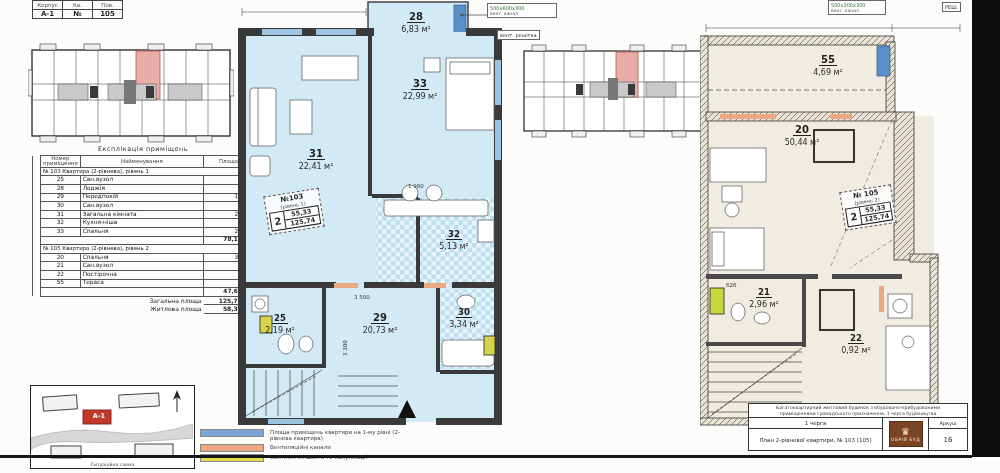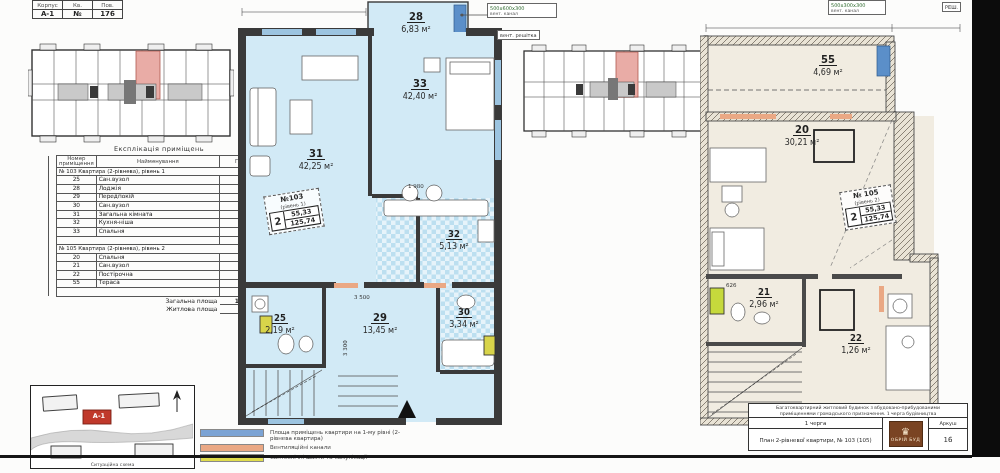--- a/index.html
+++ b/index.html
@@ -6,21 +6,21 @@
   body { font-family:"DejaVu Sans", sans-serif; background:#e8e8e8; }
   .sheet { position:relative; width:1000px; height:473px; background:#fcfcfb; overflow:hidden; color:#2a2a2a; }
   .abs { position:absolute; }
 
   
   .mini-table { position:absolute; left:32px; top:0; border-collapse:collapse; }
   .mini-table td { border:0.8px solid #444; font-size:5.5px; color:#555; text-align:center; padding:0 3px; height:9px; min-width:30px; }
   .mini-table .v { font-size:7px; color:#222; font-weight:bold; }
 
   
-  .expl { position:absolute; left:48px; top:145px; width:222px; }
+  .expl { position:absolute; left:32px; top:145px; width:222px; }
   .expl-title { font-size:6.5px; text-align:center; letter-spacing:0.5px; color:#333; margin-bottom:2px; }
   table.et { border-collapse:collapse; width:100%; }
   table.et td { border:0.7px solid #555; font-size:5.8px; color:#222; padding:0 2px; height:8.6px; line-height:1; }
   table.et td.num { text-align:center; width:26px; }
   table.et td.blank { width:8px; border-top:none; border-bottom:none; }
   table.et td.area { text-align:right; width:50px; }
   table.et td.hdr { text-align:center; font-size:5.4px; color:#444; }
   table.et td.sect { font-size:5.4px; }
   table.et td.sub { text-align:right; font-weight:bold; }
   table.et td.tot-l { text-align:right; border:none; font-size:6px; }
@@ -84,21 +84,21 @@
   <table class="mini-table">
     <tbody>
         <tr>
       <td>Корпус</td>
       <td>Кв.</td>
       <td>Пов.</td>
     </tr>
     <tr>
       <td class="v">А-1</td>
       <td class="v">№</td>
-      <td class="v">176</td>
+      <td class="v">105</td>
     </tr>
   </tbody>
     </table>
 
   <svg class="abs" style="left:28px; top:40px;" width="206" height="106" viewBox="0 0 206 106">
     <rect x="4" y="10" width="198" height="86" fill="#fff" stroke="#333" stroke-width="1.4"></rect>
     <g stroke="#555" stroke-width="0.6" fill="none">
       <line x1="26" y1="10" x2="26" y2="96"></line>
         <line x1="48" y1="10" x2="48" y2="96"></line>
       <line x1="70" y1="10" x2="70" y2="96"></line>
@@ -384,25 +384,25 @@
       <polygon points="160,418 178,418 169,400" fill="#111"></polygon>
 
       <g stroke="#333" stroke-width="0.5">
         <line x1="4" y1="12" x2="128" y2="12"></line>
         <line x1="4" y1="8" x2="4" y2="16"></line>
           <line x1="128" y1="8" x2="128" y2="16"></line>
       </g>
     </svg>
     
     <div class="room-label" style="left:148px; top:5px; width:60px;"><span class="room-num">28</span><div class="room-area">6,83 м²</div></div>
-    <div class="room-label" style="left:48px; top:142px; width:60px;"><span class="room-num">31</span><div class="room-area">42,25 м²</div></div>
-    <div class="room-label" style="left:152px; top:72px; width:60px;"><span class="room-num">33</span><div class="room-area">42,40 м²</div></div>
+    <div class="room-label" style="left:48px; top:142px; width:60px;"><span class="room-num">31</span><div class="room-area">22,41 м²</div></div>
+    <div class="room-label" style="left:152px; top:72px; width:60px;"><span class="room-num">33</span><div class="room-area">22,99 м²</div></div>
     <div class="room-label" style="left:188px; top:222px; width:56px;"><span class="room-num small">32</span><div class="room-area">5,13 м²</div></div>
     <div class="room-label" style="left:14px; top:306px; width:56px;"><span class="room-num small">25</span><div class="room-area">2,19 м²</div></div>
-    <div class="room-label" style="left:112px; top:306px; width:60px;"><span class="room-num">29</span><div class="room-area">13,45 м²</div></div>
+    <div class="room-label" style="left:112px; top:306px; width:60px;"><span class="room-num">29</span><div class="room-area">20,73 м²</div></div>
     <div class="room-label" style="left:198px; top:300px; width:56px;"><span class="room-num small">30</span><div class="room-area">3,34 м²</div></div>
     
     <div class="dim" style="left:170px; top:183px;">1 980</div>
     <div class="dim" style="left:116px; top:294px;">3 500</div>
     <div class="dim vert" style="left:104px; top:356px;">3 300</div>
     
     <div class="badge" style="left:28px; top:192px;">
       <div class="no">№103</div>
       <div class="lvl">(рівень 1)</div>
       <div class="badge-grid">
@@ -507,23 +507,23 @@
 
       <g stroke="#333" stroke-width="0.5">
         <line x1="6" y1="28" x2="260" y2="28"></line>
         <line x1="6" y1="24" x2="6" y2="32"></line>
           <line x1="192" y1="24" x2="192" y2="32"></line>
           <line x1="260" y1="24" x2="260" y2="32"></line>
       </g>
     </svg>
     
     <div class="room-label" style="left:100px; top:48px; width:56px;"><span class="room-num">55</span><div class="room-area">4,69 м²</div></div>
-    <div class="room-label" style="left:72px; top:118px; width:60px;"><span class="room-num">20</span><div class="room-area">30,21 м²</div></div>
+    <div class="room-label" style="left:72px; top:118px; width:60px;"><span class="room-num">20</span><div class="room-area">50,44 м²</div></div>
     <div class="room-label" style="left:36px; top:280px; width:56px;"><span class="room-num small">21</span><div class="room-area">2,96 м²</div></div>
-    <div class="room-label" style="left:128px; top:326px; width:56px;"><span class="room-num small">22</span><div class="room-area">1,26 м²</div></div>
+    <div class="room-label" style="left:128px; top:326px; width:56px;"><span class="room-num small">22</span><div class="room-area">0,92 м²</div></div>
     <div class="dim" style="left:26px; top:282px;">626</div>
     
     <div class="badge" style="left:142px; top:188px; width:52px;">
       <div class="no">№ 105</div>
       <div class="lvl">(рівень 2)</div>
       <div class="badge-grid">
         <div class="bg-rooms">2</div>
         <div class="bg-col">
           <div>55,33</div>
           <div>125,74</div>

